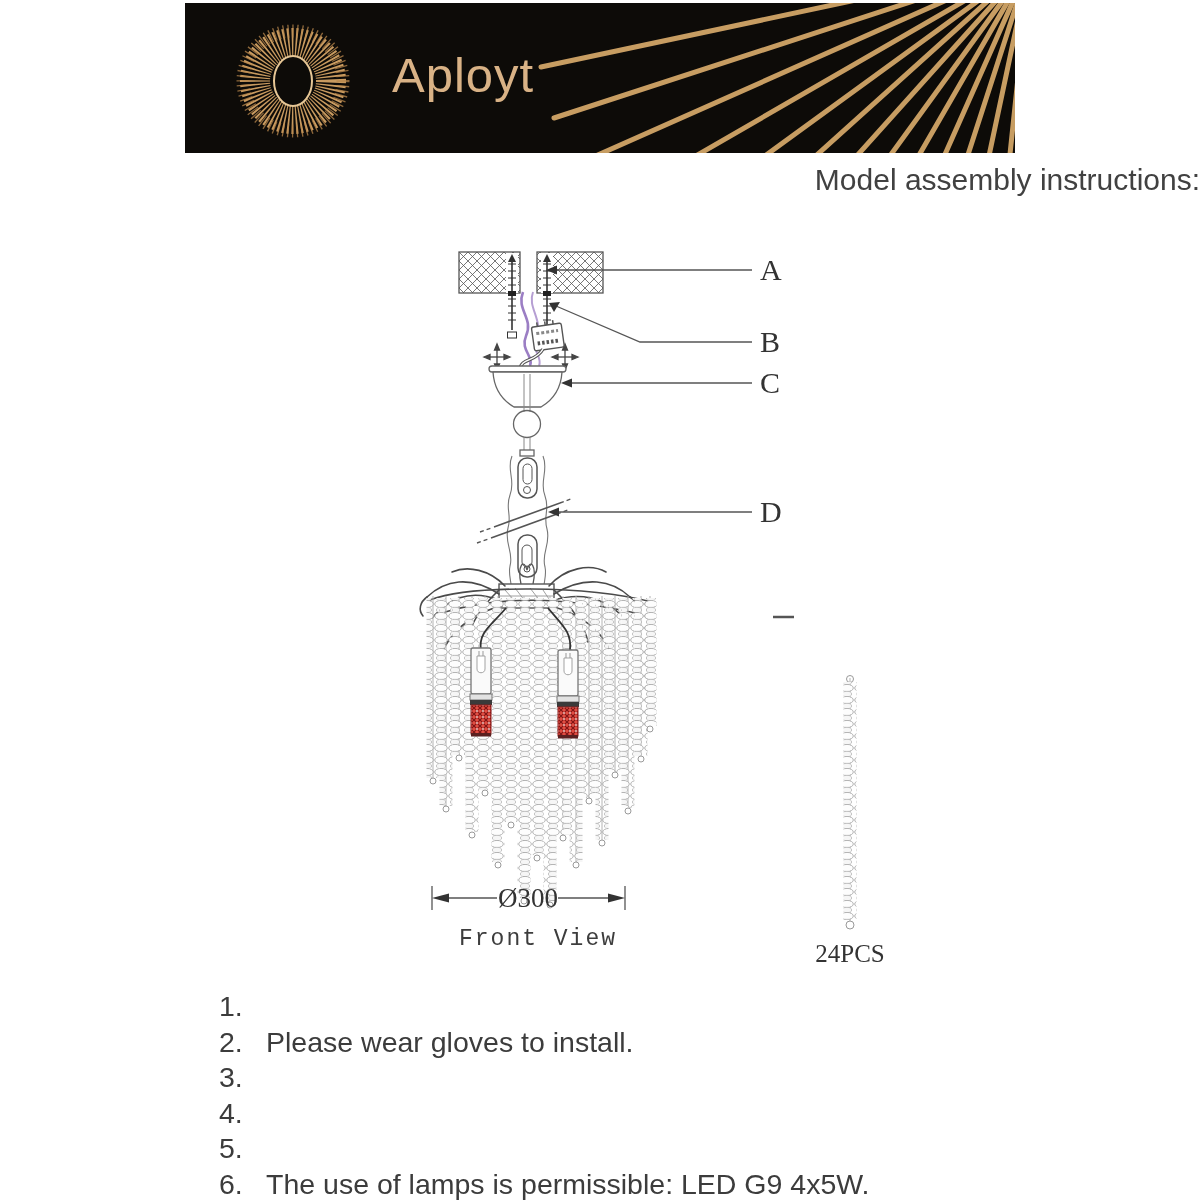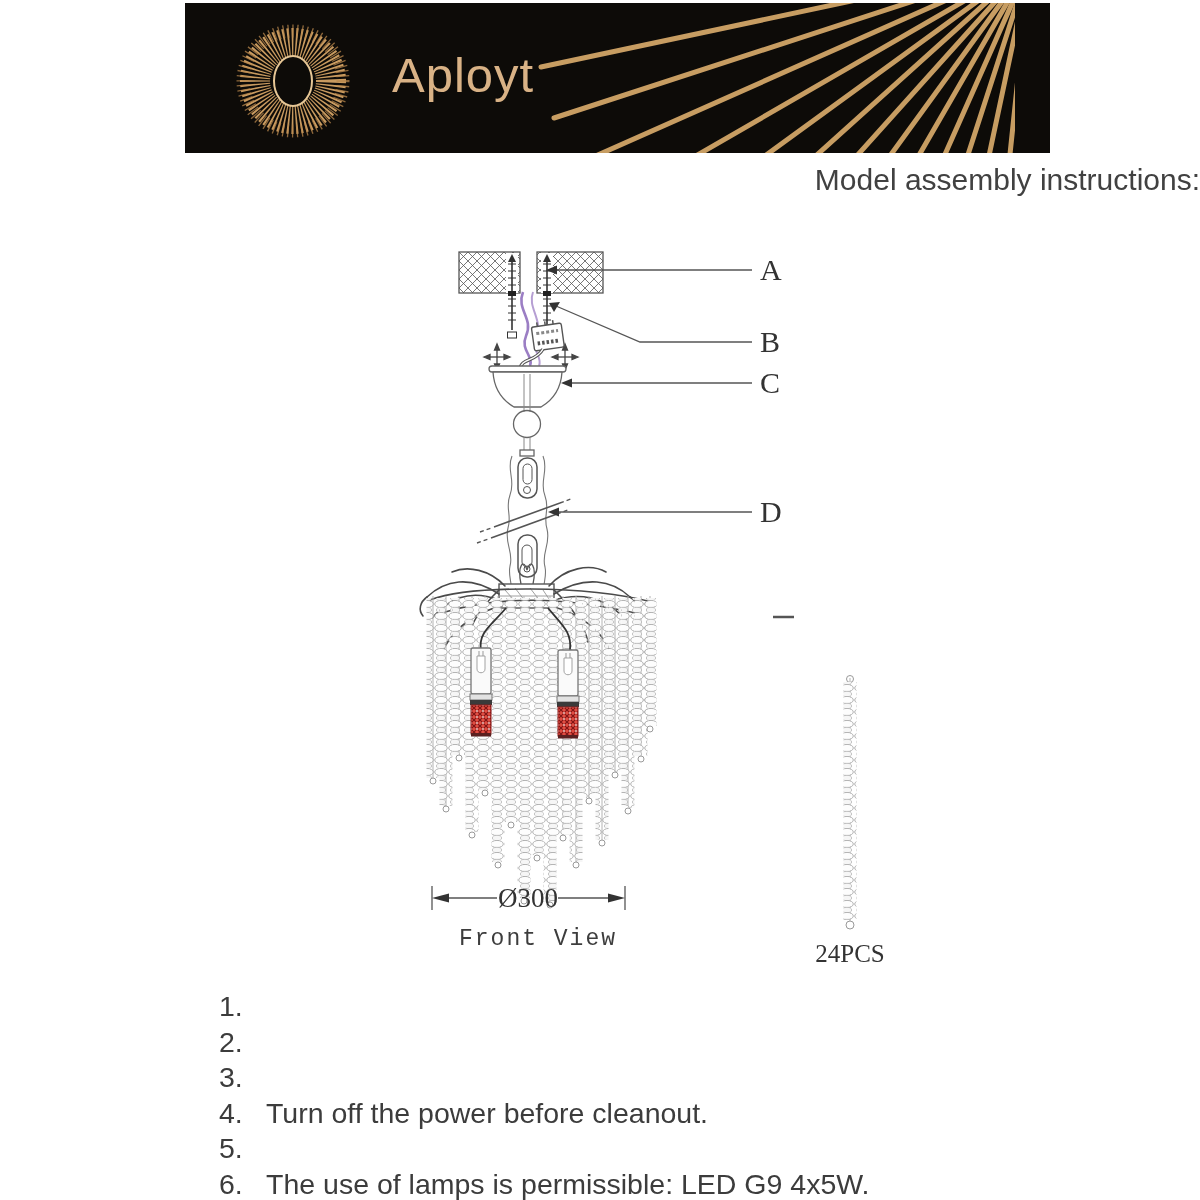--- a/index.html
+++ b/index.html
@@ -1,21 +1,21 @@
 <!DOCTYPE html>
 <html><head>
 <meta charset="utf-8">
 <style>
   html,body{margin:0;padding:0;}
   body{
     width:1200px;height:1200px;position:relative;background:#ffffff;
     font-family:"Liberation Sans",sans-serif;overflow:hidden;color:#3c3c3c;
   }
   
-  .banner{position:absolute;left:185px;top:3px;width:830px;height:150px;background:#0d0b08;padding-left:35px;}
+  .banner{position:absolute;left:185px;top:3px;width:830px;height:150px;background:#0d0b08;}
   .banner svg{position:absolute;left:0;top:0;}
   .brand{
     position:absolute;left:207px;top:50%;transform:translateY(-55%);
     font-size:49px;letter-spacing:1px;color:#d9b286;font-weight:400;
   }
   
   .heading{position:absolute;top:162px;left:0;width:1200px;text-align:right;
     color:#414141;font-size:30px;line-height:35px;}
   
   .diagram-svg{position:absolute;left:0;top:0;width:1200px;height:1200px;}
@@ -317,27 +317,27 @@
   </g>
   <text x="850" y="962" class="pcs">24PCS</text>
 </svg>
 
 <div class="instructions">
   <div class="item">
     <span class="num">1.</span>
   </div>
   <div class="item">
     <span class="num">2.</span>
+    <span>Please wear gloves to install.</span>
   </div>
   <div class="item">
     <span class="num">3.</span>
   </div>
   <div class="item">
     <span class="num">4.</span>
-    <span>Turn off the power before cleanout.</span>
   </div>
   <div class="item">
     <span class="num">5.</span>
   </div>
   <div class="item">
     <span class="num">6.</span>
     <span>The use of lamps is permissible: LED G9 4x5W.</span>
   </div>
 </div>
 

